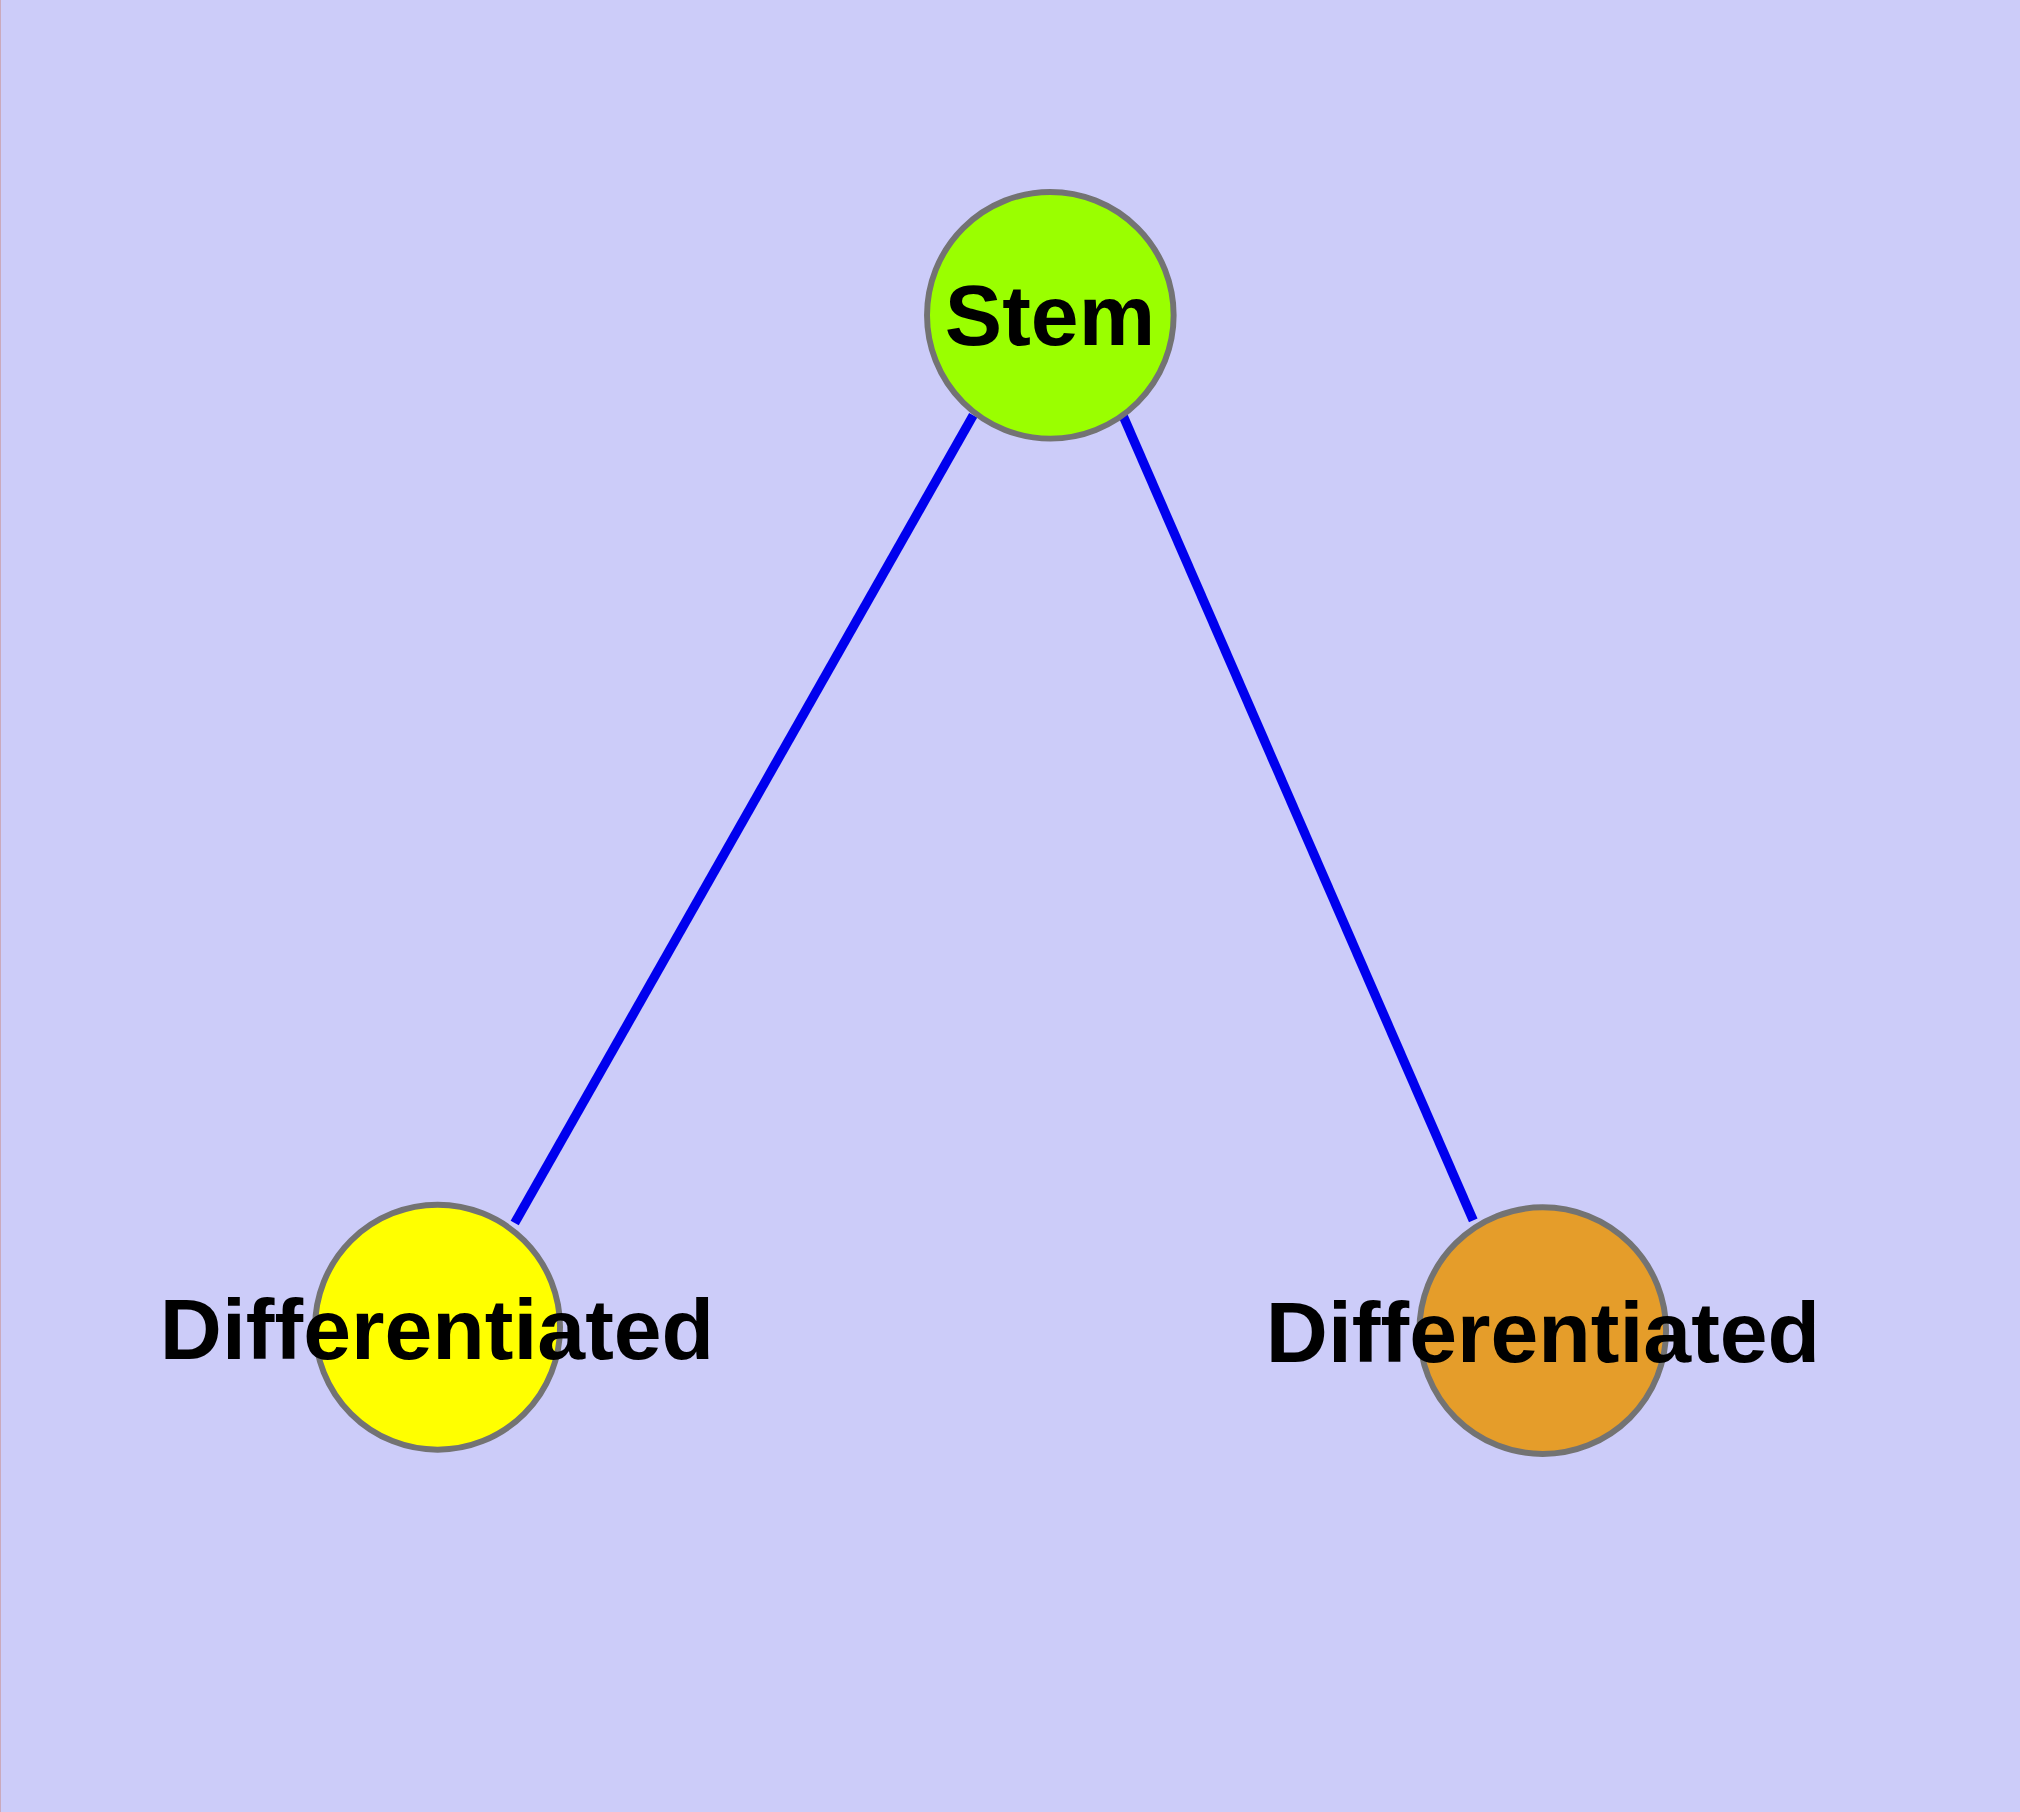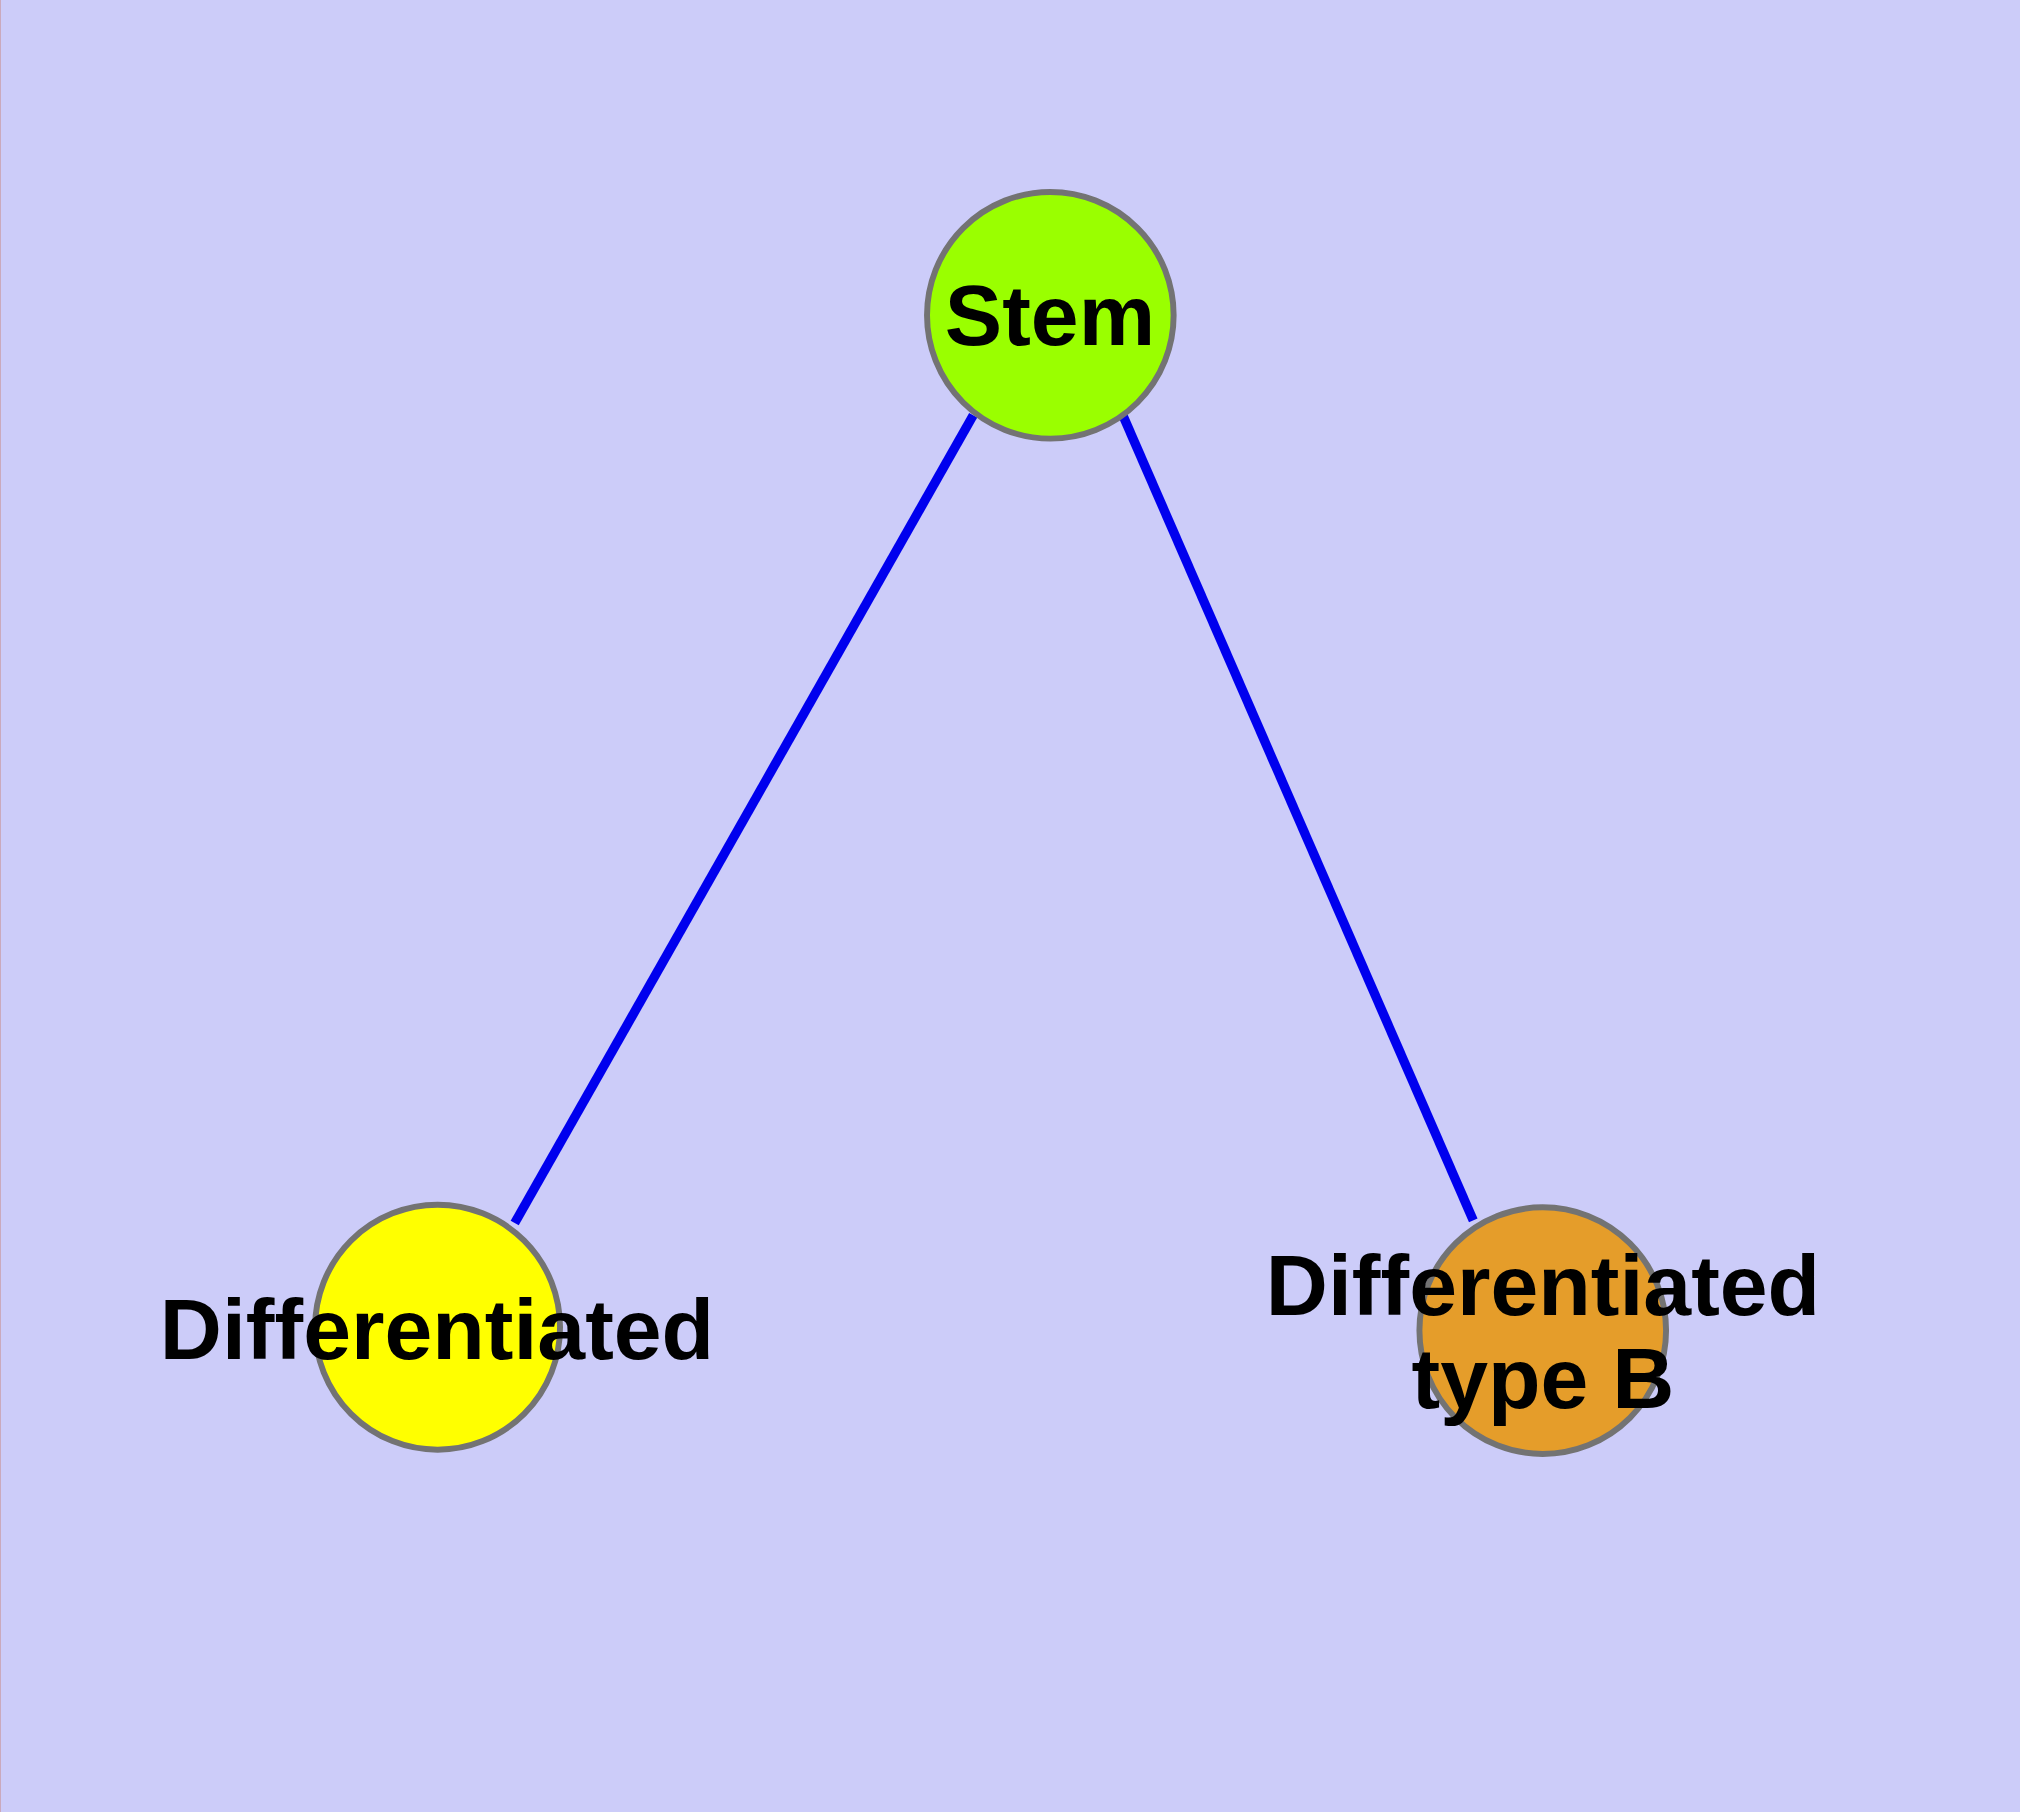--- a/index.html
+++ b/index.html
@@ -76,17 +76,16 @@
   <div class="node-label" id="label-stem">
     <span class="label-line">Stem</span>
   </div>
 
   <div class="node-label" id="label-diff-a">
     <span class="label-line">Differentiated</span>
   </div>
 
   <div class="node-label" id="label-diff-b">
     <span class="label-line">Differentiated</span>
-    <span class="label-line">type B</span>
   </div>
 
 </div>
 
 
 </body></html>

